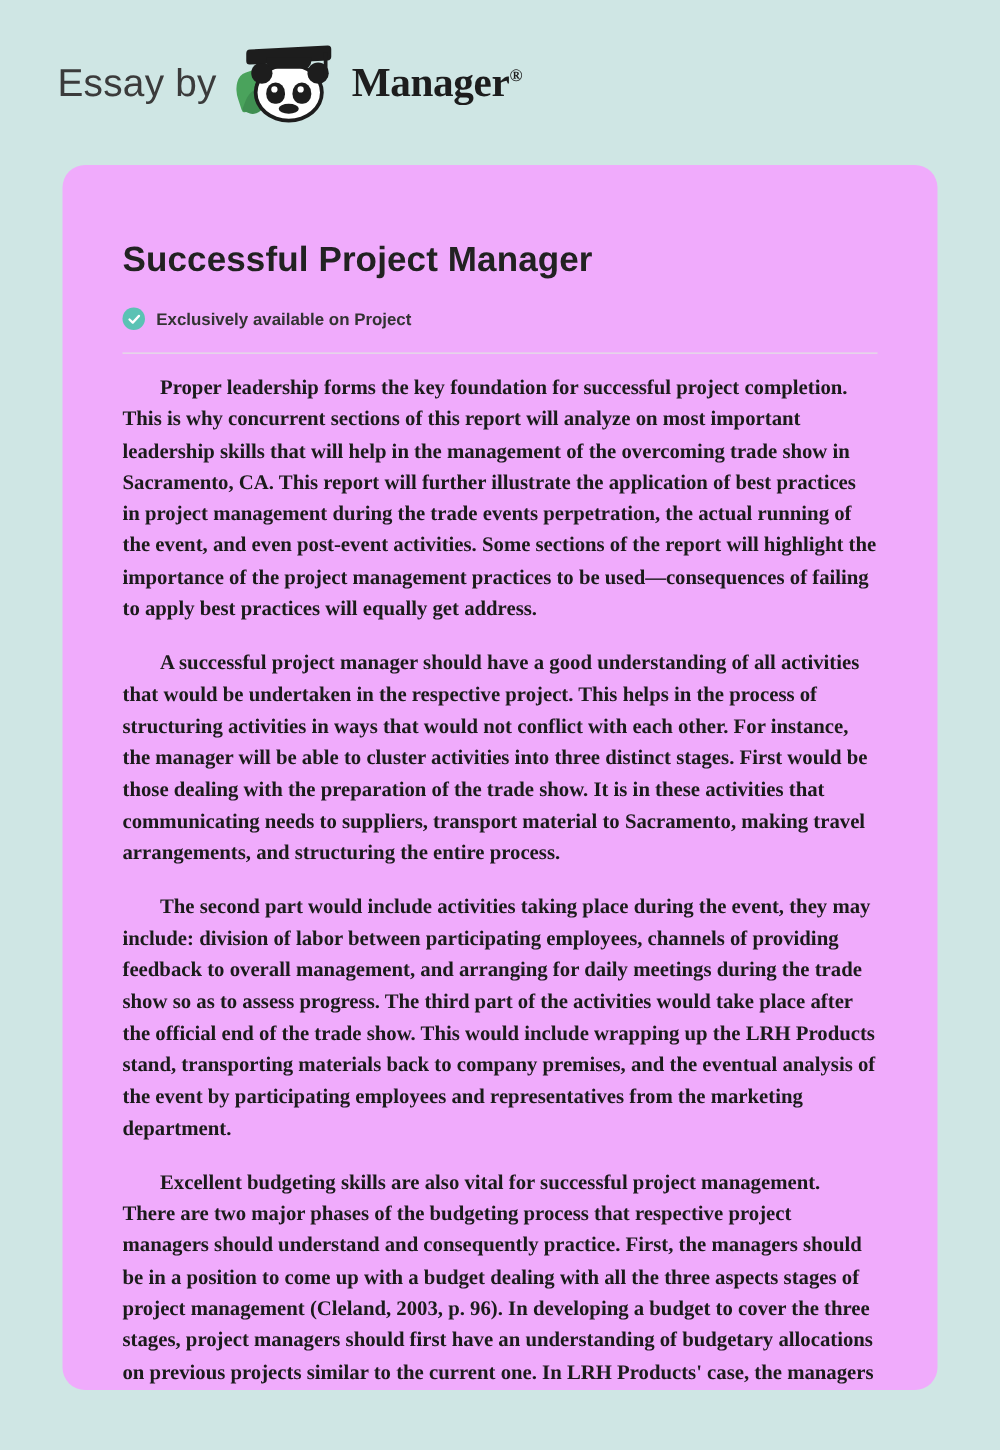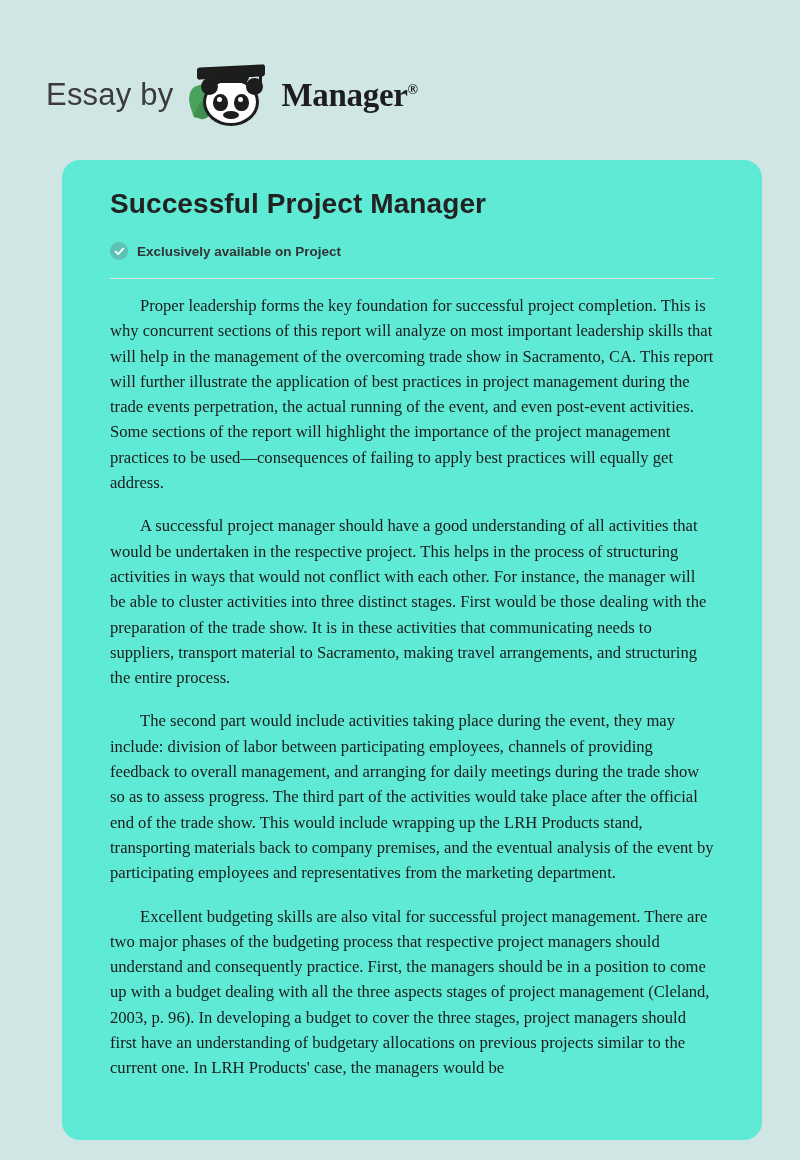--- a/index.html
+++ b/index.html
@@ -12,21 +12,20 @@
     background: #cfe6e4;
     font-family: "Liberation Sans", sans-serif;
     overflow: hidden;
   }
 
   .page {
     width: 800px;
     height: 878px;
     position: relative;
     box-sizing: border-box;
-    margin-top: 28px;
   }
 
   
   .header {
     display: flex;
     align-items: center;
     padding: 38px 0 0 46px;
     height: 96px;
     box-sizing: border-box;
   }
@@ -156,28 +155,28 @@
   }
   .brand-reg {
     font-size: 14px;
     vertical-align: super;
     font-weight: bold;
   }
 
   
   .card {
     position: absolute;
-    left: 62px;
+    left: 50px;
     top: 132px;
     width: 700px;
     height: 980px;
-    background: #5eead4;
+    background: #f0abfc;
     border-radius: 18px;
     box-sizing: border-box;
-    padding: 20px 48px 0 48px;
+    padding: 52px 48px 0 48px;
     overflow: hidden;
   }
 
   .doc-title {
     font-family: "Liberation Sans", sans-serif;
     font-weight: bold;
     font-size: 28px;
     color: #222222;
     margin: 8px 0 0 0;
     letter-spacing: 0.1px;
@@ -208,20 +207,21 @@
   }
 
   .divider {
     margin-top: 18px;
     border-top: 1px solid #e2e2e2;
     height: 0;
   }
 
   .body-text {
     margin-top: 14px;
+    font-weight: bold;
   }
   .body-text p {
     font-family: "Liberation Serif", serif;
     font-size: 16.6px;
     line-height: 25.3px;
     color: #1b1b1b;
     margin: 0 0 18px 0;
     text-indent: 30px;
     text-align: left;
   }

